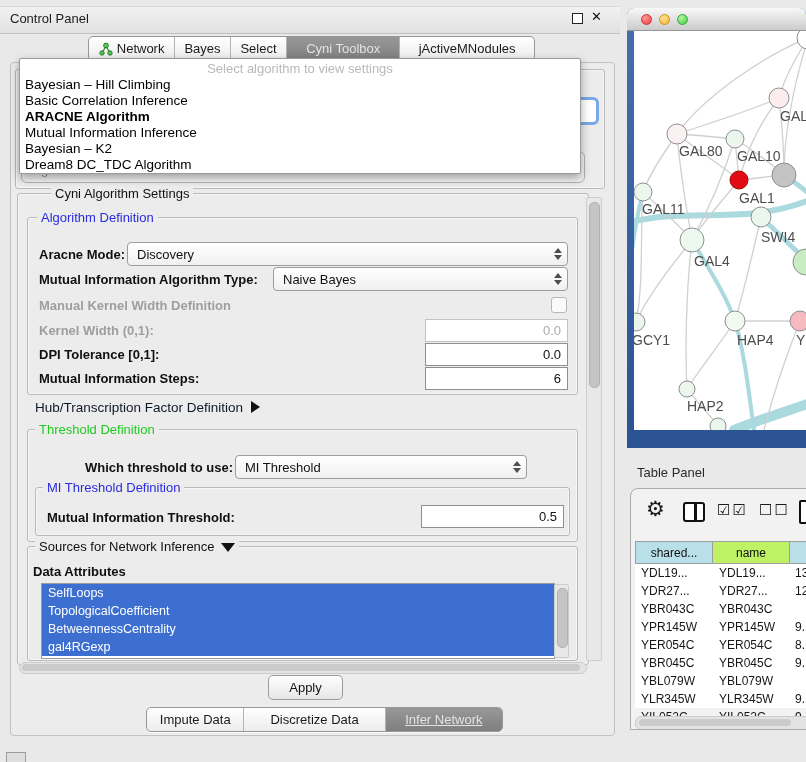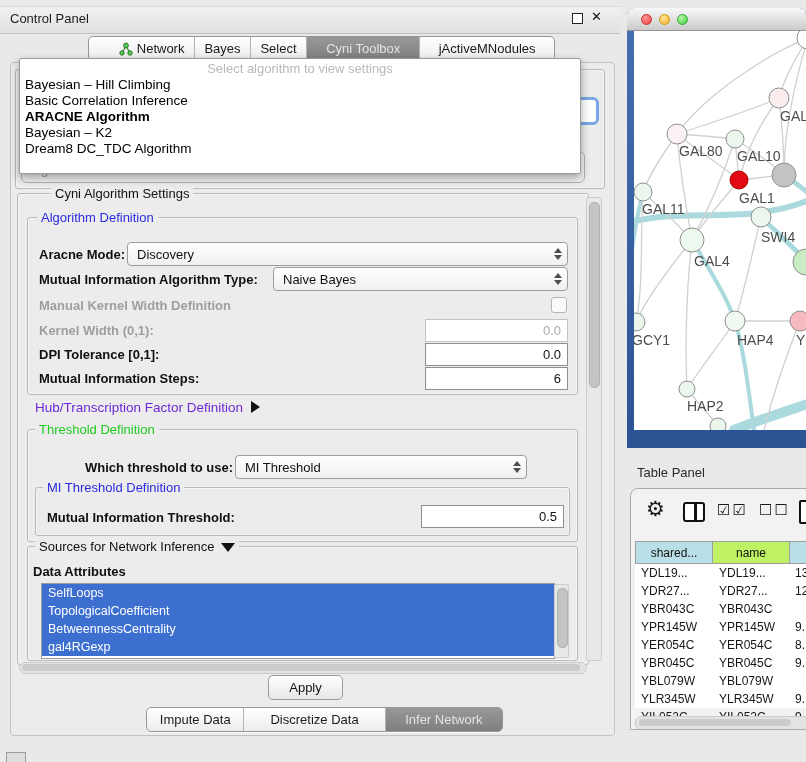--- a/index.html
+++ b/index.html
@@ -88,21 +88,21 @@
 </head>
 <body>
 
 <div id="root">
 
   <div class="abs cp-titlebar"></div>
   <span class="abs cp-title">Control Panel</span>
   <div class="abs float-icon"></div>
   <span class="abs close-icon">✕</span>
 
-  <div class="abs seg-bar" style="left:88px;top:36px;width:445px;padding-left:20px;">
+  <div class="abs seg-bar" style="left:88px;top:36px;width:445px;">
     <div class="seg" style="width:86px;">
       <svg width="14" height="14" viewBox="0 0 14 14" style="margin-right:4px;">
         <line x1="3" y1="11" x2="7" y2="4" stroke="#3d8f3d" stroke-width="1.3"></line>
         <line x1="7" y1="4" x2="11" y2="11" stroke="#3d8f3d" stroke-width="1.3"></line>
         <circle cx="7" cy="3.5" r="2.4" fill="#57c957" stroke="#2f7a2f"></circle>
         <circle cx="3" cy="11" r="2.2" fill="#57c957" stroke="#2f7a2f"></circle>
         <circle cx="11" cy="11" r="2.2" fill="#57c957" stroke="#2f7a2f"></circle>
       </svg>
       <span>Network</span>
     </div>
@@ -162,21 +162,21 @@
 
     <span class="lbl dis" style="left:28px;top:260px;">Kernel Width (0,1):</span>
     <input class="tfield dis" style="left: 414px; top: 256px; width: 143px; height: 23px;" readonly="" value="0.0">
 
     <span class="lbl" style="left:28px;top:284px;">DPI Tolerance [0,1]:</span>
     <input class="tfield" style="left: 414px; top: 280px; width: 143px; height: 23px;" readonly="" value="0.0">
 
     <span class="lbl" style="left:28px;top:308px;">Mutual Information Steps:</span>
     <input class="tfield" style="left: 414px; top: 304px; width: 143px; height: 23px;" readonly="" value="6">
 
-    <span class="abs" style="left:24px;top:337px;font-size:13.5px;color:#6d28d9;">
+    <span class="abs" style="left:24px;top:337px;font-size:13.5px;color:#0f172a;">
       <span>Hub/Transcription Factor Definition</span><span class="tri-right"></span>
     </span>
 
     <div class="group" style="left:16px;top:366px;width:549px;height:111px;"></div>
     <span class="group-title t-green" style="left:24px;top:359px;">Threshold Definition</span>
 
     <span class="lbl" style="left:74px;top:397px;">Which threshold to use:</span>
     <div class="combo" style="left:224px;top:392px;width:292px;height:24px;">
       <span>MI Threshold</span>
       <span class="spin">
@@ -214,30 +214,31 @@
       <span>Apply</span>
     </div>
 
     <div class="seg-bar abs" style="left:135px;top:644px;width:355px;">
       <div class="seg" style="width:97px;">
         <span>Impute Data</span>
       </div>
       <div class="seg" style="width:141px;">
         <span>Discretize Data</span>
       </div>
-      <div class="seg sel" style="width:117px;">
+      <div class="seg sel" style="width:117px;text-decoration:underline;">
         <span>Infer Network</span>
       </div>
     </div>
 
     <div class="abs popup" style="left:8px;top:-5px;">
       <div class="ph">Select algorithm to view settings</div>
       <div class="item">Bayesian – Hill Climbing</div>
       <div class="item">Basic Correlation Inference</div>
       <div class="item bold">ARACNE Algorithm</div>
+      <div class="item">Mutual Information Inference</div>
       <div class="item">Bayesian – K2</div>
       <div class="item">Dream8 DC_TDC Algorithm</div>
     </div>
   </div>
 
   <div class="abs net-frame"></div>
   <div class="abs net-titlebar">
     <div class="light" style="left:14px;background:radial-gradient(circle at 35% 30%,#ff9a9a,#ee3b3b);border:1px solid #c33;"></div>
     <div class="light" style="left:32px;background:radial-gradient(circle at 35% 30%,#ffe09a,#f5b32e);border:1px solid #c90;"></div>
     <div class="light" style="left:50px;background:radial-gradient(circle at 35% 30%,#b8f3a8,#3fcf3f);border:1px solid #3a3;"></div>

